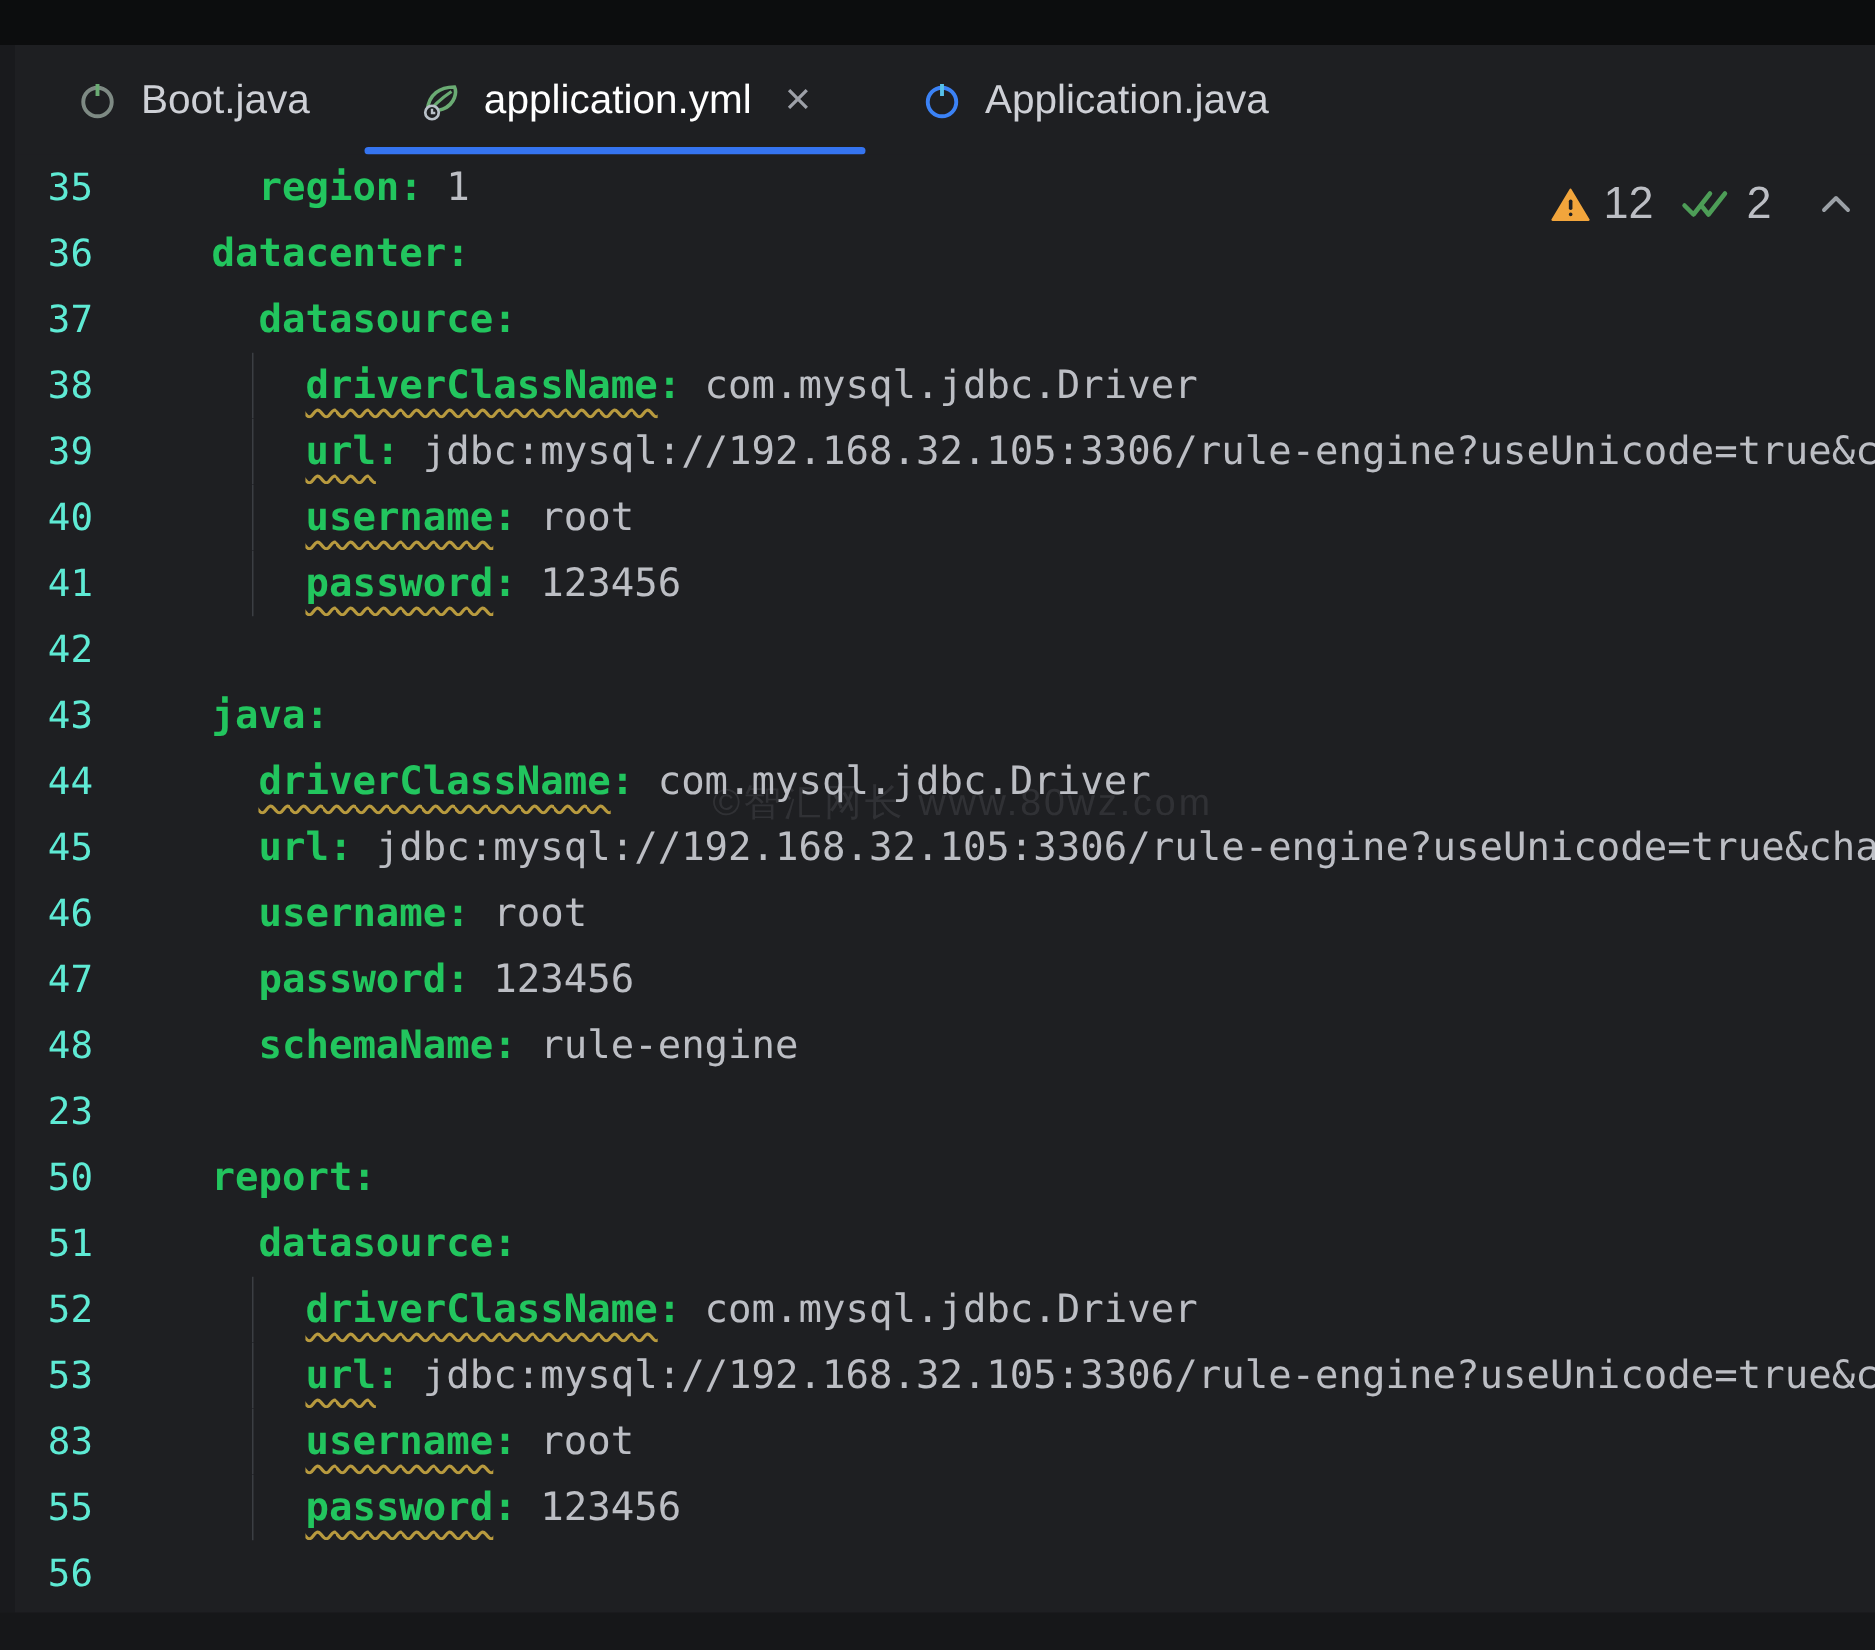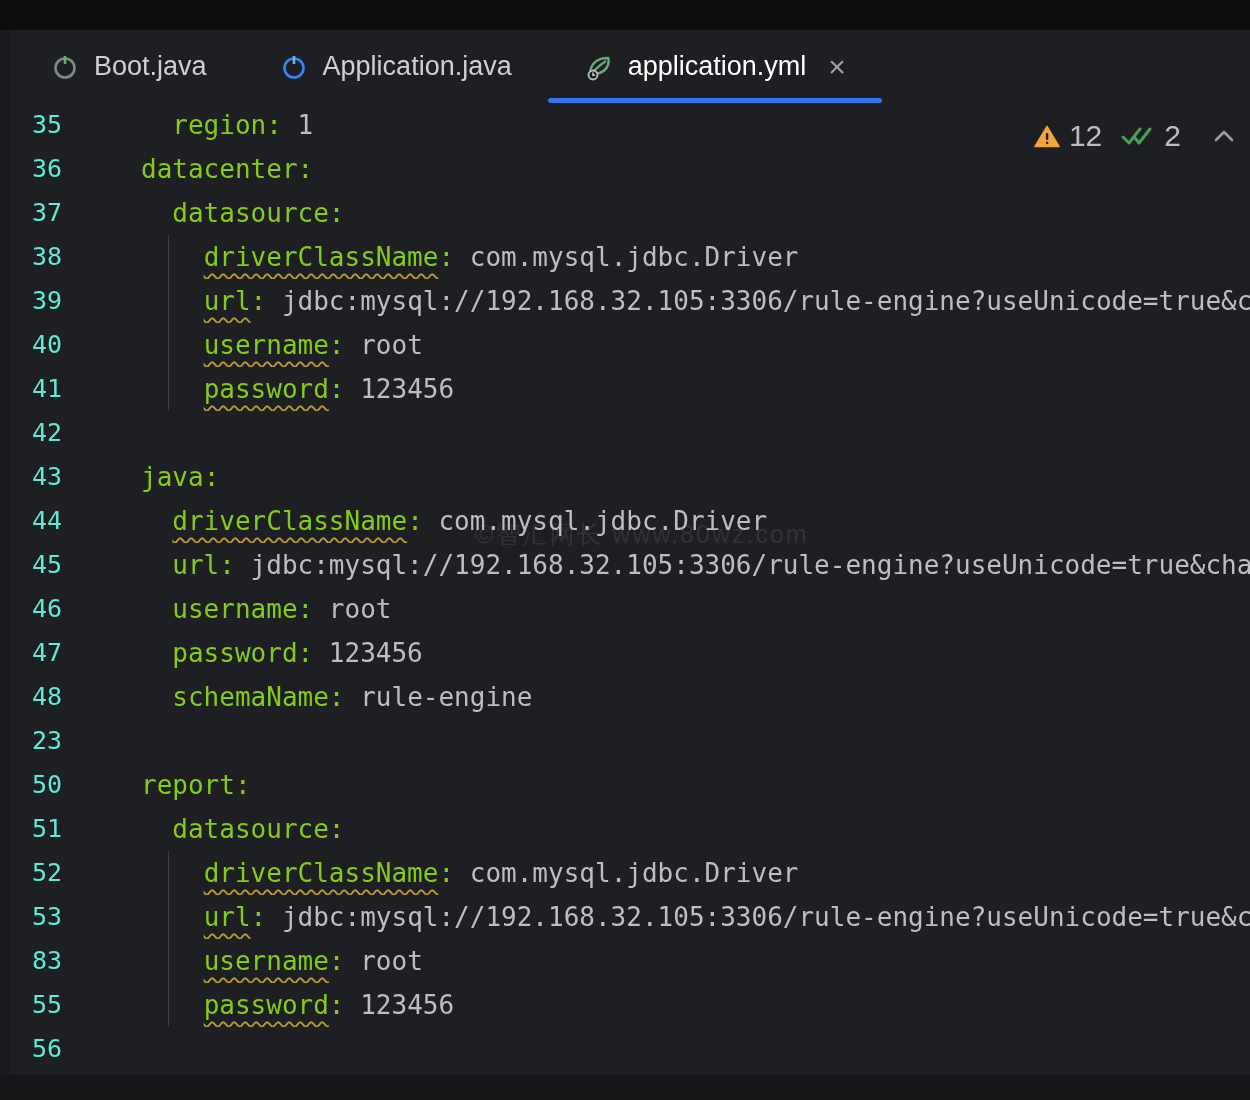--- a/index.html
+++ b/index.html
@@ -27,21 +27,21 @@
   .tab .ticon { display:inline-flex; width:30px; height:30px; align-items:center; justify-content:center; }
 
   
   .editor { position:absolute; top:103px; left:10px; right:0; bottom:25px; background:#1e1f22; overflow:hidden; }
   .code-line { display:flex; height:44px; white-space:pre; }
   .gutter { flex:0 0 80px; text-align:right; padding-right:28px; color:#5eead4;
             font-family:"DejaVu Sans Mono", monospace; font-size:25px; line-height:44px; }
   .line-content { flex:1; position:relative; padding-left:51px; overflow:hidden;
                   font-family:"DejaVu Sans Mono", monospace; font-size:26px; line-height:44px; }
   .indent-guide { position:absolute; left:78px; top:0; bottom:0; width:1px; background:#3b3e43; }
-  .k { color:#84cc16; }
+  .k { color:#22c55e;font-weight:bold; }
   .v { color:#bcbec4; }
   .warn { text-decoration:underline wavy #b89a3e; text-decoration-thickness:2px;
           text-underline-offset:7px; text-decoration-skip-ink:none; }
 
   
   .inspect { position:absolute; top:16px; right:14px; display:flex; align-items:center; gap:9px;
              color:#bcbec4; font-size:30px; z-index:5; }
   .inspect .cnt { margin-right:10px; }
   .chev { margin-left:12px; display:inline-flex; }
 
@@ -61,42 +61,42 @@
     <div class="tab">
       <span class="ticon">
         <svg width="28" height="28" viewBox="0 0 28 28">
           <circle cx="14" cy="15" r="9.5" fill="none" stroke="#7e8a84" stroke-width="2.6"></circle>
           <path d="M14 3 v8" stroke="#6aab73" stroke-width="2.6" fill="none"></path>
         </svg>
       </span>
       <span class="tab-label">Boot.java</span>
     </div>
 
-    <div class="tab">
-      <span class="ticon">
-        <svg width="28" height="28" viewBox="0 0 28 28">
-          <circle cx="14" cy="15" r="9.5" fill="none" stroke="#3b82f6" stroke-width="2.6"></circle>
-          <path d="M14 3 v8" stroke="#57c0e8" stroke-width="2.6" fill="none"></path>
-        </svg>
-      </span>
-      <span class="tab-label">Application.java</span>
-    </div>
-
     <div class="tab active">
       <span class="ticon">
         <svg width="30" height="30" viewBox="0 0 30 30">
           <path d="M24 6 C14 6 7 11 6 21 C12 23 21 21 24 13 C25 10 25 8 24 6 Z" fill="none" stroke="#6aab73" stroke-width="2.4"></path>
           <path d="M5 25 C10 18 16 13 22 9" fill="none" stroke="#6aab73" stroke-width="2.2"></path>
           <circle cx="9" cy="23" r="4.5" fill="#1e1f22" stroke="#b8c0c8" stroke-width="1.8"></circle>
           <path d="M9 20.5 v2.8 h2.2" stroke="#b8c0c8" stroke-width="1.6" fill="none"></path>
         </svg>
       </span>
       <span class="tab-label">application.yml</span>
       <span class="tab-close">×</span>
       <div class="tab-underline"></div>
+    </div>
+
+    <div class="tab">
+      <span class="ticon">
+        <svg width="28" height="28" viewBox="0 0 28 28">
+          <circle cx="14" cy="15" r="9.5" fill="none" stroke="#3b82f6" stroke-width="2.6"></circle>
+          <path d="M14 3 v8" stroke="#57c0e8" stroke-width="2.6" fill="none"></path>
+        </svg>
+      </span>
+      <span class="tab-label">Application.java</span>
     </div>
 
   </div>
 
   <div class="editor">
 
     <div class="inspect">
       <span style="display:inline-flex;">
         <svg width="26" height="23" viewBox="0 0 26 23">
           <path d="M13 1.5 L25 21.5 H1 Z" fill="#f2a53c" stroke="#f2a53c" stroke-width="1.5" stroke-linejoin="round"></path>

